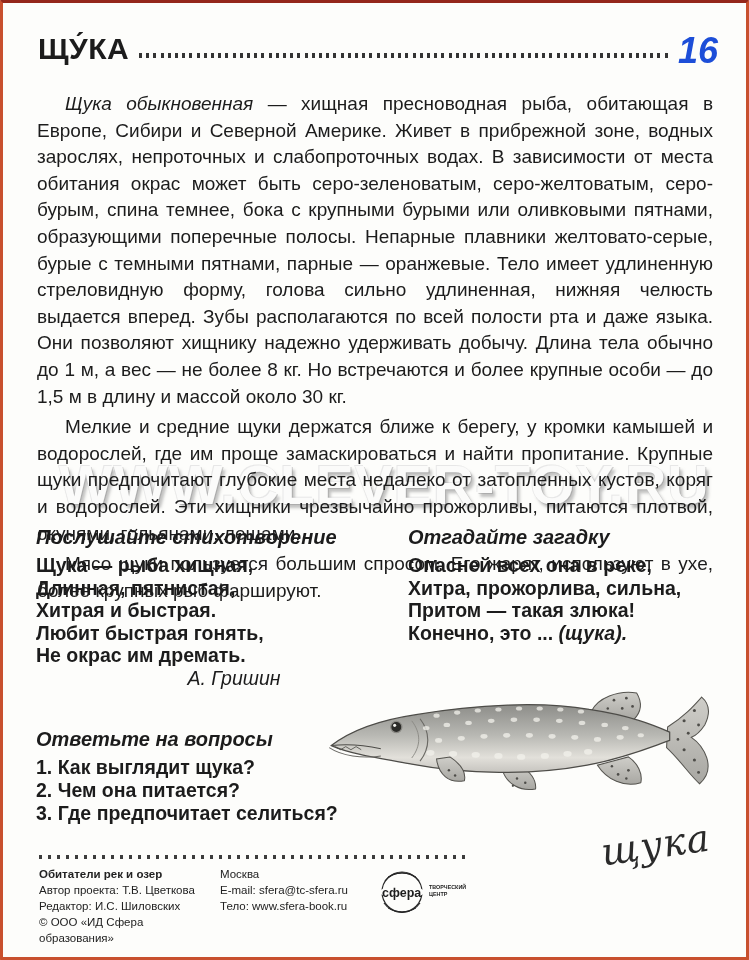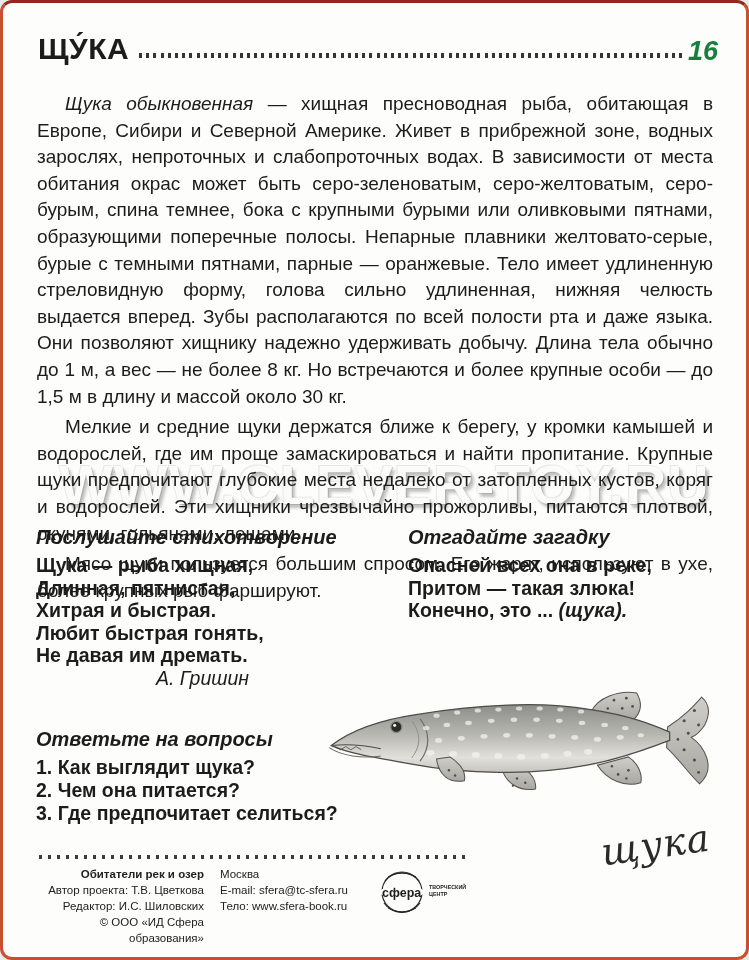--- a/index.html
+++ b/index.html
@@ -1,52 +1,52 @@
 <!DOCTYPE html>
 <html><head>
 <meta charset="utf-8">
 <style>
   html,body{margin:0;padding:0;background:#e9e9e9;}
   .page{
     position:relative;width:749px;height:960px;box-sizing:border-box;
     background:#fdfdfb;overflow:hidden;
     font-family:"Liberation Sans",sans-serif;color:#1c1c1c;
-    border:3px solid #c8502e;border-top-color:#94271b;border-radius:12px;
+    border:3px solid #c8502e;border-top-color:#94271b;border-radius:1px;
   }
   
   .title-row{position:absolute;left:35px;right:28px;top:30px;display:flex;align-items:flex-end;}
   .title{font-size:30px;font-weight:bold;letter-spacing:.5px;line-height:32px;}
   .leader{flex:1;height:5px;margin:0 6px 7px 10px;
     background-image:repeating-linear-gradient(to right,#343434 0 3px,transparent 3px 7.2px);}
-  .pagenum{font-size:27px;font-weight:bold;font-style:italic;color:#15803d;line-height:28px;}
+  .pagenum{font-size:36px;font-weight:bold;font-style:italic;color:#1d4ed8;line-height:28px;}
   
   .article{position:absolute;left:30px;right:29px;top:84px;z-index:2;
     font-size:19px;line-height:26.6px;text-align:justify;}
   .article p{margin:4px;text-indent:28px;}
   .ital{font-style:italic;}
   
   .watermark{position:absolute;left:30px;width:689px;top:449px;z-index:1;
     font-size:56px;font-weight:bold;letter-spacing:1px;white-space:nowrap;text-align:center;
     color:#fbfbfa;transform:scaleX(1.02);transform-origin:left;
     text-shadow:3px 4px 3px rgba(135,135,135,.5),1px 1px 0 rgba(185,185,185,.65),-1px -1px 0 rgba(228,228,228,.9);}
   
   .sec-head{font-size:20px;font-weight:bold;font-style:italic;margin:8px 0 5px 0;line-height:24px;}
   .poem{position:absolute;left:33px;top:514px;width:340px;z-index:2;}
   .poem-line,.riddle-line,.q-line{font-size:19.5px;line-height:22.5px;font-weight:bold;}
-  .poem-author{font-size:19.5px;line-height:22.5px;font-style:italic;margin-left:120px;}
+  .poem-author{font-size:19.5px;line-height:22.5px;font-style:italic;margin-left:56px;text-align:center;}
   .riddle{position:absolute;left:405px;top:514px;width:330px;z-index:2;}
   .questions{position:absolute;left:33px;top:716px;width:330px;z-index:2;}
   .q-line{line-height:23px;}
   
   .fish{position:absolute;left:318px;top:680px;width:392px;height:120px;z-index:1;}
   
   .footer-dots{position:absolute;left:36px;top:852px;width:428px;height:3.5px;
     background-image:repeating-linear-gradient(to right,#3c3c3c 0 2.6px,transparent 2.6px 9px);}
   .foot-col{position:absolute;top:863px;font-size:11.5px;line-height:16px;color:#222;}
-  .foot-col1{left:36px;width:165px;text-align:right;}
+  .foot-col1{left:36px;width:165px;}
   .foot-col2{left:217px;width:160px;}
   .foot-title{font-weight:bold;}
   .logo{position:absolute;left:376px;top:866px;}
   .handwriting{position:absolute;left:598px;top:820px;z-index:2;
     font-family:"DejaVu Serif",serif;font-style:italic;font-size:38px;color:#2a2a2a;
     transform:rotate(-8deg);letter-spacing:1px;}
 </style>
 </head>
 <body>
 
@@ -65,27 +65,28 @@
   </div>
 
   <div class="watermark">WWW.CLEVER-TOY.RU</div>
 
   <div class="poem">
     <div class="sec-head">Послушайте стихотворение</div>
     <div class="poem-line">Щука — рыба хищная,</div>
     <div class="poem-line">Длинная, пятнистая,</div>
     <div class="poem-line">Хитрая и быстрая.</div>
     <div class="poem-line">Любит быстрая гонять,</div>
-    <div class="poem-line">Не давая им дремать.</div>
+    <div class="poem-line">Не окрас им дремать.</div>
     <div class="poem-author">А. Гришин</div>
   </div>
 
   <div class="riddle">
     <div class="sec-head">Отгадайте загадку</div>
     <div class="riddle-line">Опасней всех она в реке,</div>
+    <div class="riddle-line">Хитра, прожорлива, сильна,</div>
     <div class="riddle-line">Притом — такая злюка!</div>
     <div class="riddle-line"><span>Конечно, это ... </span><span class="ital">(щука).</span></div>
   </div>
 
   <div class="questions">
     <div class="sec-head">Ответьте на вопросы</div>
     <div class="q-line">1. Как выглядит щука?</div>
     <div class="q-line">2. Чем она питается?</div>
     <div class="q-line">3. Где предпочитает селиться?</div>
   </div>

